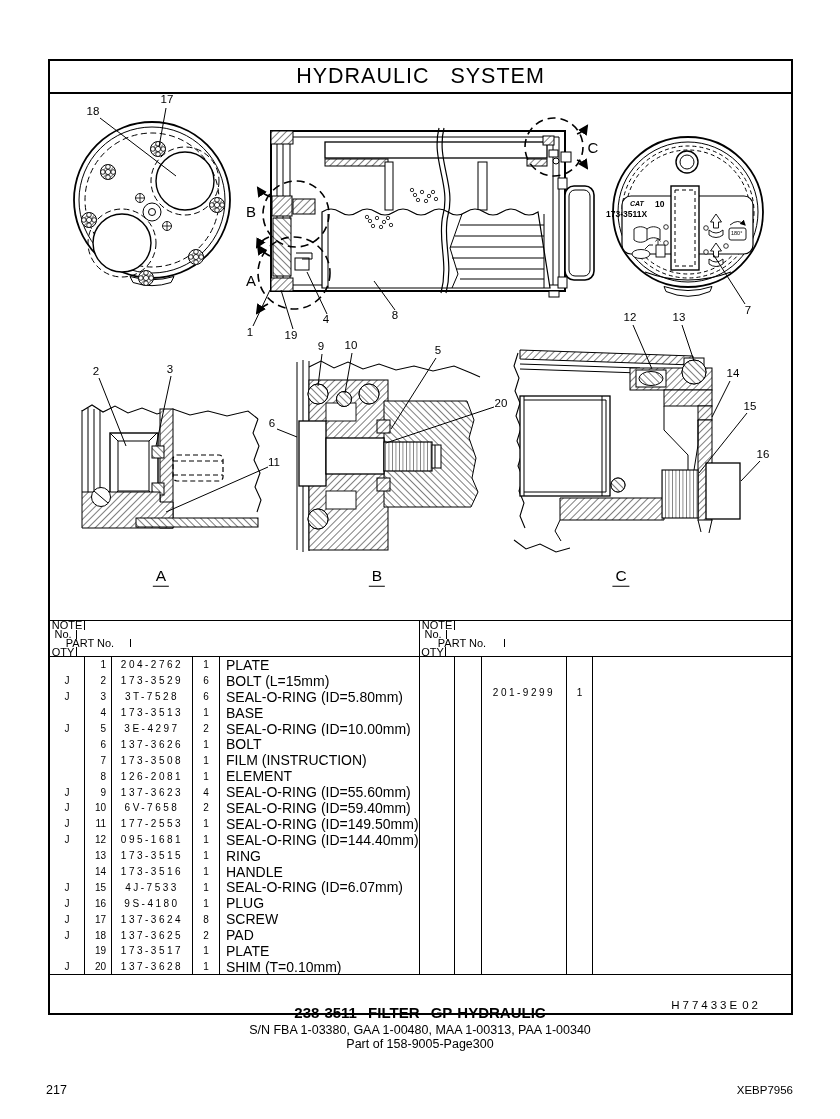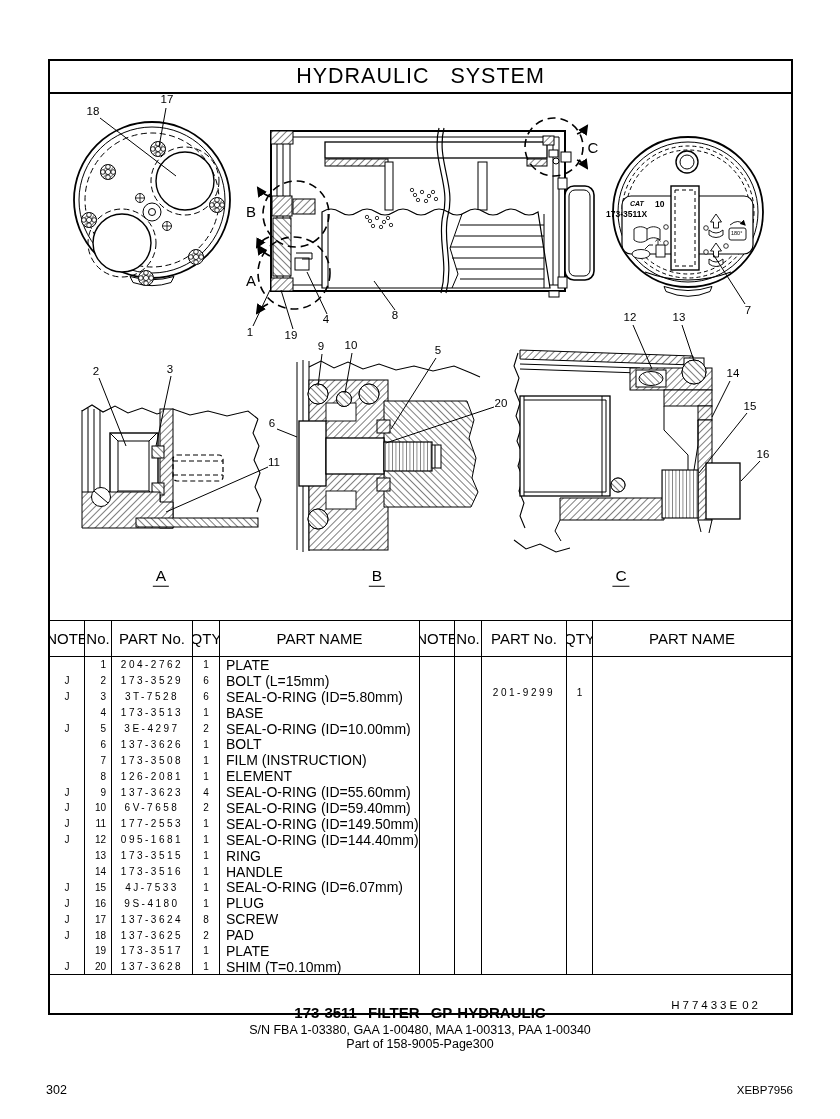--- a/index.html
+++ b/index.html
@@ -15,21 +15,21 @@
               display:flex; align-items:center; justify-content:center;
               font-size:21.5px; letter-spacing:1px; word-spacing:14px; }
   
   .ptable { position:absolute; left:0; top:559px; width:100%; height:355px;
             border-top:1.5px solid #000; border-bottom:1.5px solid #000;
             box-sizing:border-box; display:flex; font-size:10px; }
   .half { height:100%; display:flex; flex-direction:column; box-sizing:border-box; }
   .half.l { width:370px; border-right:1px solid #000; }
   .half.r { flex:1; }
   .thead { display:flex; height:36px; flex-shrink:0; border-bottom:1.5px solid #000;
-           box-sizing:border-box; font-size:15px; }
+           box-sizing:border-box; font-size:11px;flex-direction:column; }
   .tbody { flex:1; display:flex; flex-direction:column; }
   .trow  { display:flex; height:15.9px; flex-shrink:0; }
   .tc { border-right:1px solid #000; box-sizing:border-box; height:100%;
         display:flex; align-items:center; justify-content:center; overflow:hidden; white-space:nowrap; }
   .c-note { width:35px; } .c-no { width:27px; } .c-pn { width:81px; }
   .c-qty { width:27px; } .c-name { flex:1; justify-content:flex-start; padding-left:6px; border-right:none !important; }
   .half.r .c-pn { width:85px; } .half.r .c-qty { width:26px; }
   .trow .c-no { justify-content:flex-end; padding-right:5px; }
   .trow .c-pn, .kitrow .c-pn { letter-spacing:2.5px; }
   .trow .c-name, .kit-name { font-size:14px; }
@@ -549,17 +549,17 @@
     <div class="callout" style="left: 630px; top: 318px;">12</div>
     <div class="callout" style="left: 679px; top: 318px;">13</div>
     <div class="callout" style="left: 733px; top: 374px;">14</div>
     <div class="callout" style="left: 750px; top: 407px;">15</div>
     <div class="callout" style="left: 763px; top: 455px;">16</div>
     <div class="section-letter" style="left: 161px; top: 577px;">A</div>
     <div class="section-letter" style="left: 377px; top: 577px;">B</div>
     <div class="section-letter" style="left: 621px; top: 577px;">C</div>
   </div>
 
-<div class="ft ft1">173-3511 FILTER GP-HYDRAULIC</div>
+<div class="ft ft1">238-3511 FILTER GP-HYDRAULIC</div>
 <div class="ft ft2">S/N FBA 1-03380, GAA 1-00480, MAA 1-00313, PAA 1-00340</div>
 <div class="ft ft3">Part of 158-9005-Page300</div>
-<div class="pageno">302</div>
+<div class="pageno">217</div>
 <div class="media">XEBP7956</div>
 
 </body></html>

